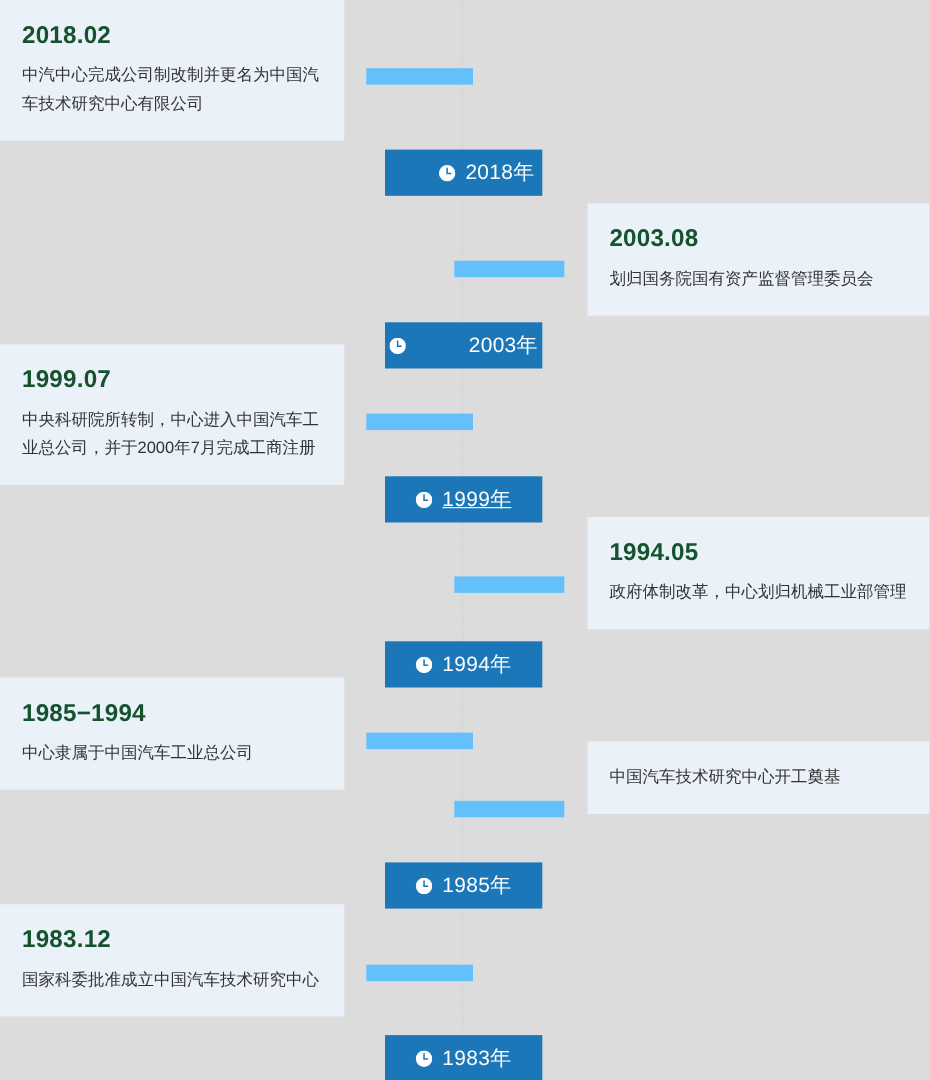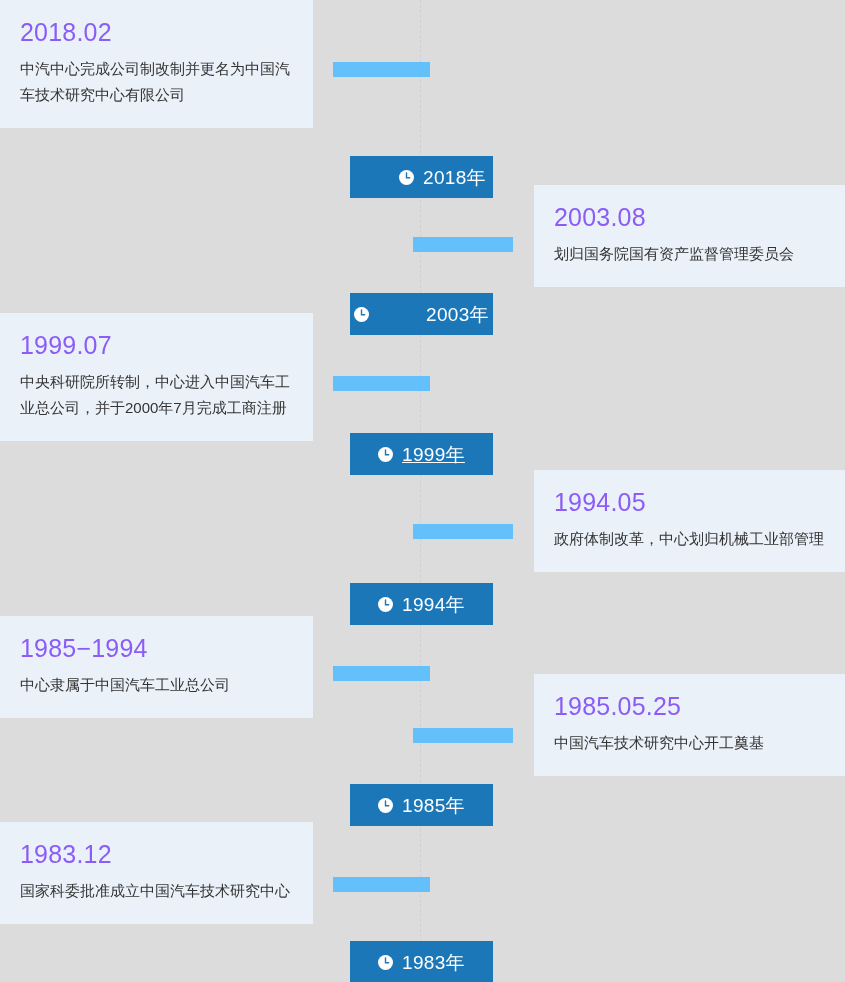--- a/index.html
+++ b/index.html
@@ -44,24 +44,24 @@
     left: -12px;
     width: 325px;
     padding-left: 32px;
   }
   .card.right {
     left: 534px;
     width: 325px;
     padding-right: 32px;
   }
   .card-date {
-    color: #8b5cf6;
-    font-size: 25px;
+    color: #14532d;
+    font-size: 22px;
     line-height: 24px;
-    font-weight: 400;
+    font-weight: 700;
     margin: 0 0 12px 0;
     letter-spacing: .2px;
   }
   .card-text {
     color: #333333;
     font-size: 15px;
     line-height: 26px;
     margin: 0;
   }
 
@@ -135,30 +135,29 @@
     <div class="card-date">1994.05</div>
     <div class="card-text">政府体制改革，中心划归机械工业部管理</div>
   </div>
 
   <div class="card left" style="top:616px;">
     <div class="card-date">1985−1994</div>
     <div class="card-text">中心隶属于中国汽车工业总公司</div>
   </div>
 
   <div class="card right" style="top:674px;">
-    <div class="card-date">1985.05.25</div>
     <div class="card-text">中国汽车技术研究中心开工奠基</div>
   </div>
 
   <div class="card left" style="top:822px;">
     <div class="card-date">1983.12</div>
     <div class="card-text">国家科委批准成立中国汽车技术研究中心</div>
   </div>
 
-  <div class="year-badge" style="top:156px;padding-left:42px;">
+  <div class="year-badge" style="top:136px;padding-left:42px;">
     <svg class="clock-icon" viewBox="0 0 16 16">
       <circle cx="8" cy="8" r="8" fill="#ffffff"></circle>
       <path d="M8 3.2 v5 h3.4" fill="none" stroke="#1c77b8" stroke-width="1.5" stroke-linecap="round"></path>
     </svg>
     <span class="year-label">2018年</span>
   </div>
 
   <div class="year-badge" style="top:293px;gap:48px;">
     <svg class="clock-icon" viewBox="0 0 16 16">
       <circle cx="8" cy="8" r="8" fill="#ffffff"></circle>

